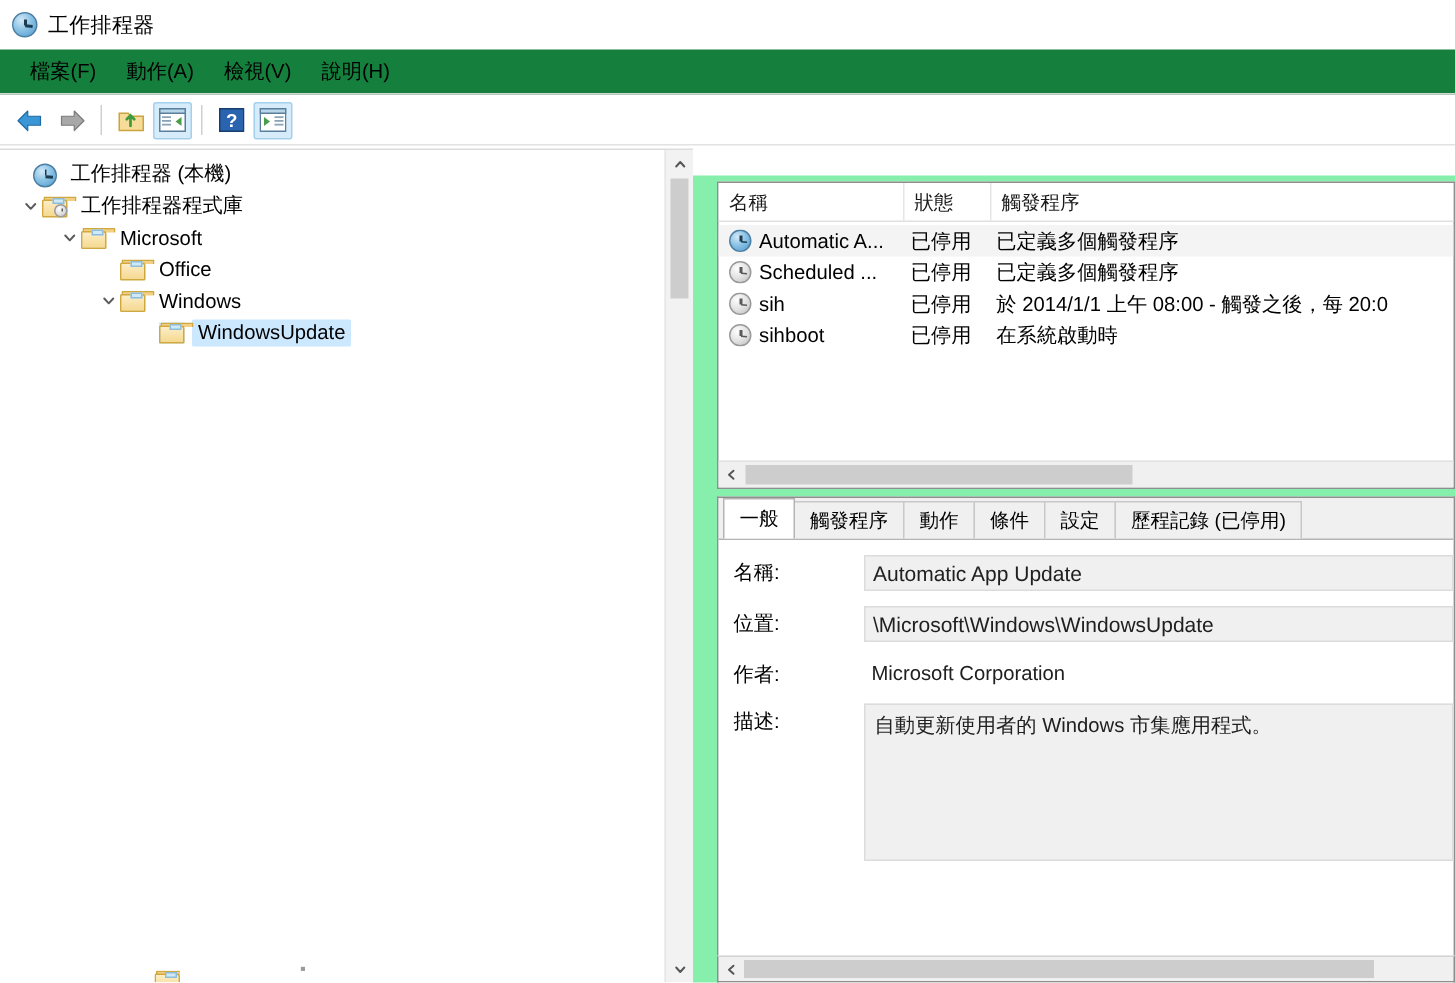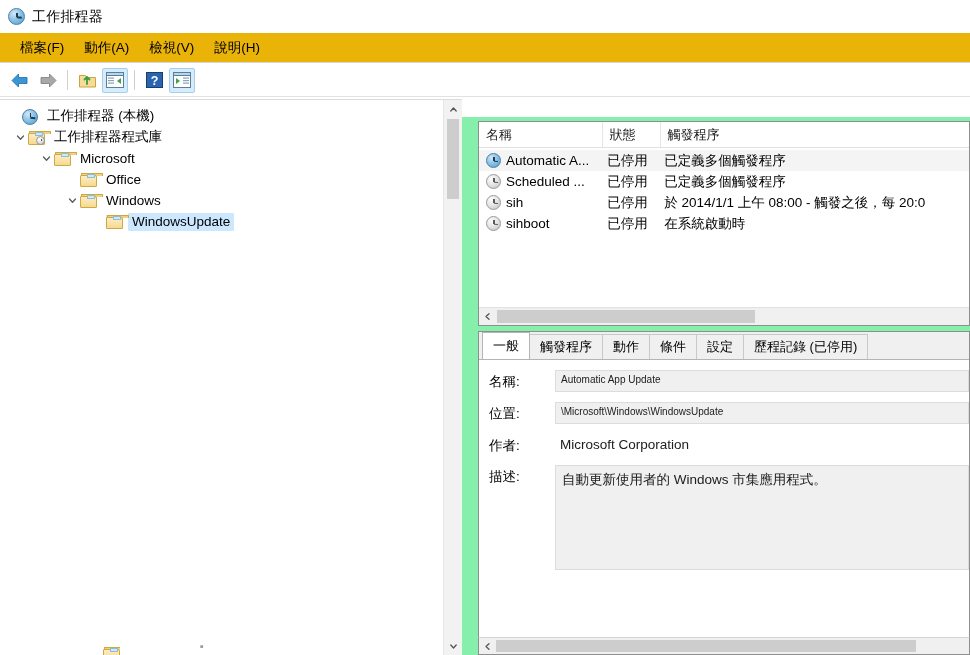--- a/index.html
+++ b/index.html
@@ -63,21 +63,21 @@
     transform-origin: bottom center;
   }
   .clock-ico.gray .hand-h,
   .clock-ico.gray .hand-m { background: #5a5a5a; }
 
   
   .menubar {
     position: absolute;
     left: 0; top: 33px;
     width: 970px; height: 30px;
-    background: #eab308;
+    background: #15803d;
     display: flex;
     align-items: center;
     padding-left: 10px;
     box-sizing: border-box;
     border-bottom: 1px solid #d6d6d6;
   }
   .menu-item {
     font-size: 13.5px;
     color: #000;
     padding: 3px 10px;
@@ -341,35 +341,36 @@
     background: #ffffff;
     height: 313px;
     padding: 10px 0 0 10px;
     box-sizing: border-box;
   }
 
   .field-row {
     display: flex;
     align-items: flex-start;
     margin-bottom: 10px;
+    gap: 21px;
   }
   .field-label {
     width: 66px;
     font-size: 13.5px;
     text-align: left;
     padding-top: 3px;
     color: #000;
     flex: 0 0 66px;
     white-space: nowrap;
   }
   .field-readonly {
     flex: 1;
     background: #f0f0f0;
     border: 1px solid #dcdcdc;
-    font-size: 10px;
+    font-size: 14px;
     padding: 3px 5px;
     color: #202020;
     box-sizing: border-box;
     white-space: nowrap;
     overflow: hidden;
     min-height: 22px;
     margin-right: 0;
   }
   .field-plain {
     flex: 1;

